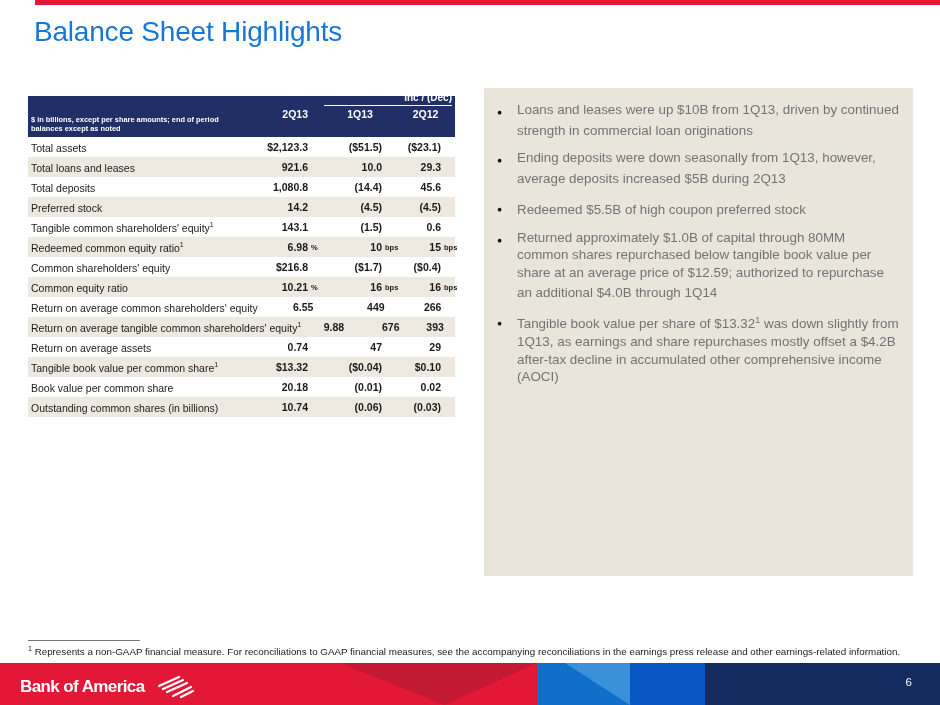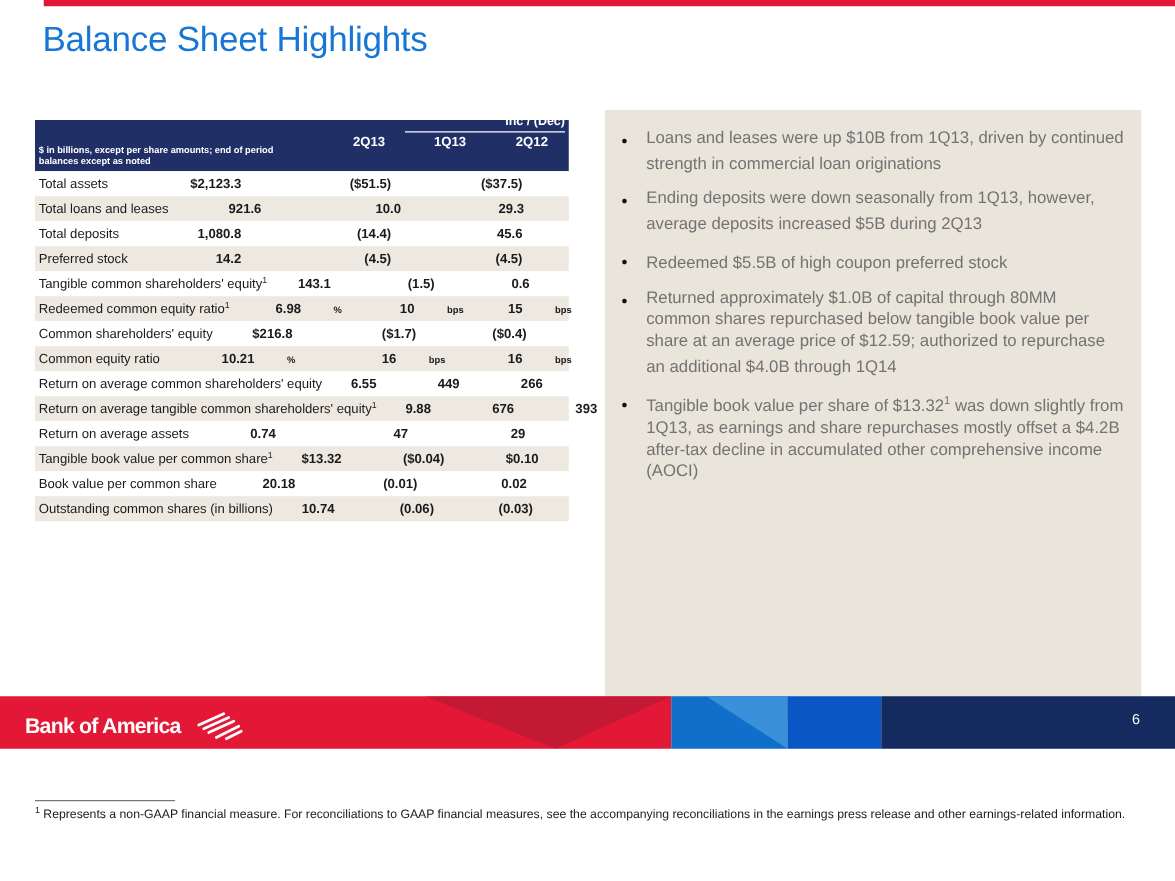--- a/index.html
+++ b/index.html
@@ -1,36 +1,36 @@
 <!DOCTYPE html>
 <html><head>
 <meta charset="utf-8">
 <style>
   * { margin:0; padding:0; box-sizing:border-box; }
   html,body { width:940px; height:705px; }
   body { font-family:"Liberation Sans", sans-serif; background:#fff; position:relative; overflow:hidden; }
-  .slide { position:relative; width:940px; height:599px; background:#fff; }
+  .slide { position:relative; width:940px; height:705px; background:#fff; }
 
   .topbar { position:absolute; left:35px; right:0; top:0; height:5px; background:#E31837; }
 
   .title { position:absolute; left:34px; top:16px; font-size:28px; color:#1777D4; letter-spacing:-0.2px; }
 
   
   .fin-table { position:absolute; left:28px; top:96px; width:427px; font-size:10.5px; color:#1a1a1a; }
   .thead { background:#202F66; color:#fff; display:flex; height:41px; }
   .h-label { width:222px; font-size:7.4px; font-weight:bold; line-height:9px; padding:0 0 4px 3px; display:flex; align-items:flex-end; }
   .h-right { flex:1; display:flex; flex-direction:column; justify-content:flex-end; }
   .h-incdec { margin-left:74px; width:128px; text-align:right; font-size:10px; font-weight:bold; border-bottom:1px solid #fff; padding-bottom:2px; margin-bottom:2px; }
   .h-cols { display:flex; font-size:10.5px; font-weight:bold; padding-bottom:17px; }
   .h-c1 { width:58px; text-align:right; }
   .h-sp1 { width:16px; }
   .h-c2 { width:72px; text-align:center; }
   .h-c3 { width:59px; text-align:center; }
 
-  .trow { display:flex; height:20px; align-items:center;gap:23px; }
+  .trow { display:flex; height:20px; align-items:center; }
   .trow:nth-child(odd) { background:#ffffff; }
   .trow:nth-child(even) { background:#EDE9E1; }
   .c-label { flex:1; padding-left:3px; white-space:nowrap; }
   .c-label sup { font-size:7px; }
   .c-v { text-align:right; font-weight:bold; }
   .c1 { width:58px; }
   .c2 { width:58px; }
   .c3 { width:45px; }
   .c-u { font-size:7.5px; font-weight:bold; padding-left:3px; }
   .u1 { width:16px; }
@@ -83,21 +83,21 @@
         </div>
       </div>
     </div>
     <div id="table-body">
     <div class="trow">
       <div class="c-label"><span>Total assets</span><sup></sup></div>
       <div class="c-v c1">$2,123.3</div>
       <div class="c-u u1"></div>
       <div class="c-v c2">($51.5)</div>
       <div class="c-u u2"></div>
-      <div class="c-v c3">($37.5)</div>
+      <div class="c-v c3">($23.1)</div>
       <div class="c-u u3"></div>
     </div>
 
     <div class="trow">
       <div class="c-label"><span>Total loans and leases</span><sup></sup></div>
       <div class="c-v c1">921.6</div>
       <div class="c-u u1"></div>
       <div class="c-v c2">10.0</div>
       <div class="c-u u2"></div>
       <div class="c-v c3">29.3</div>

